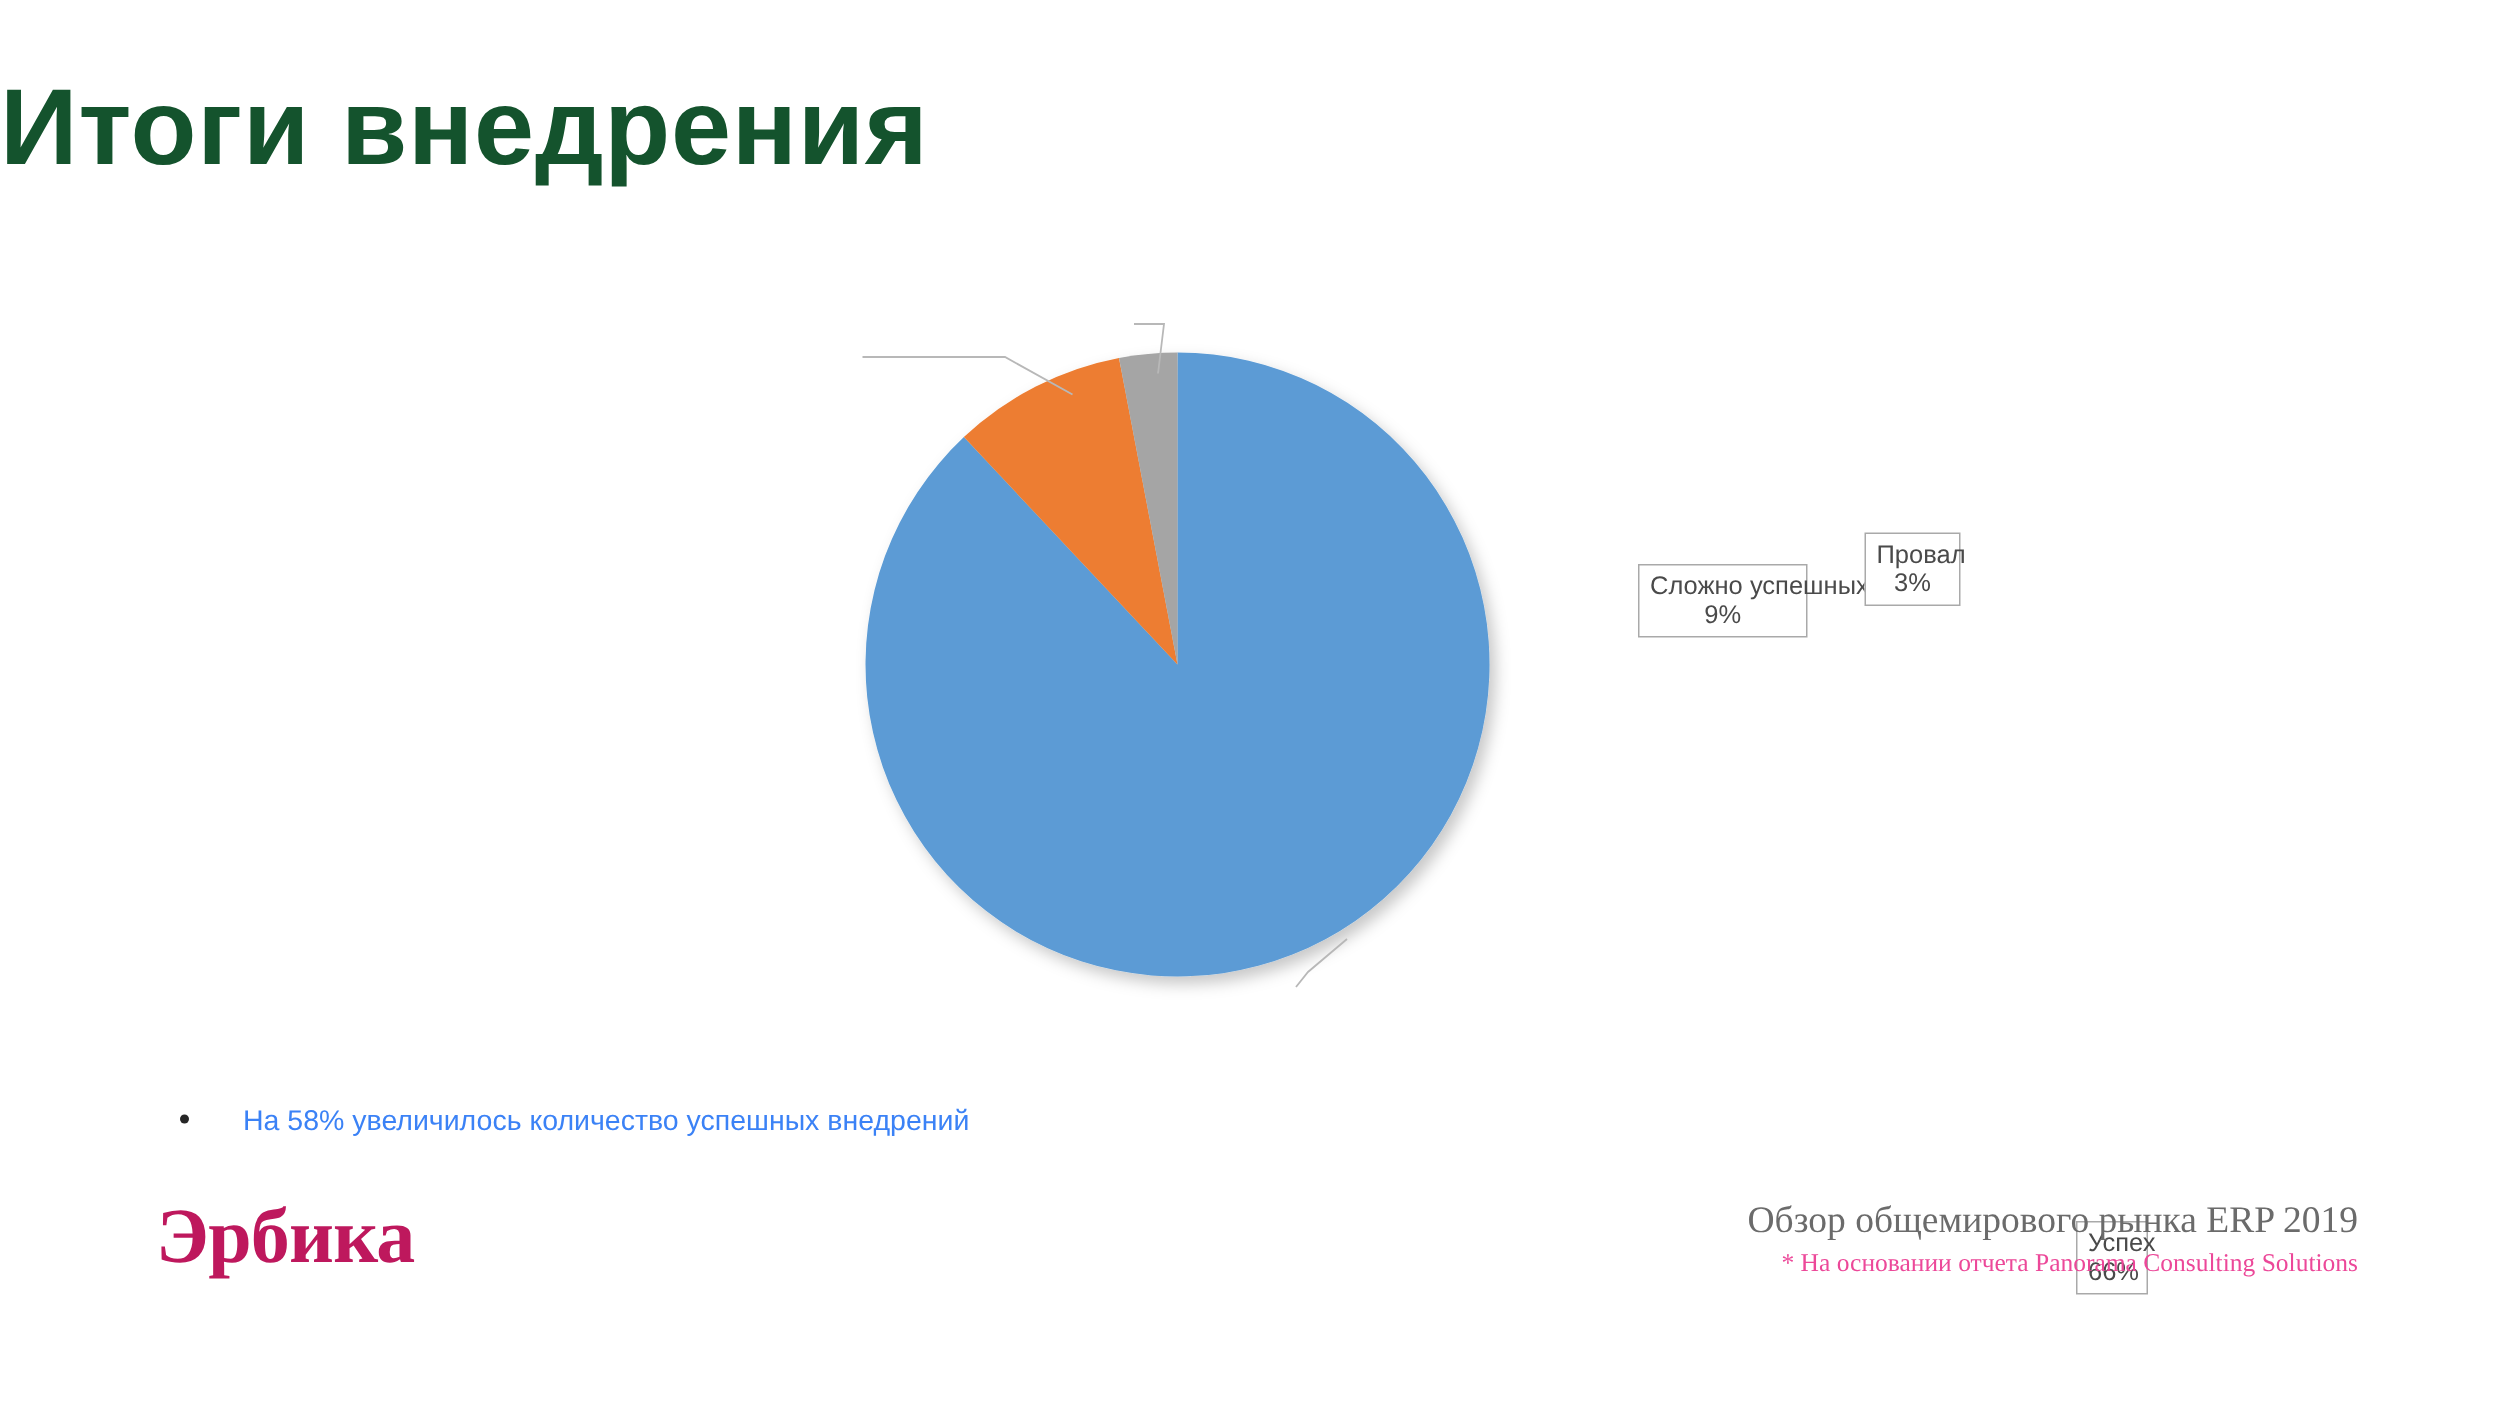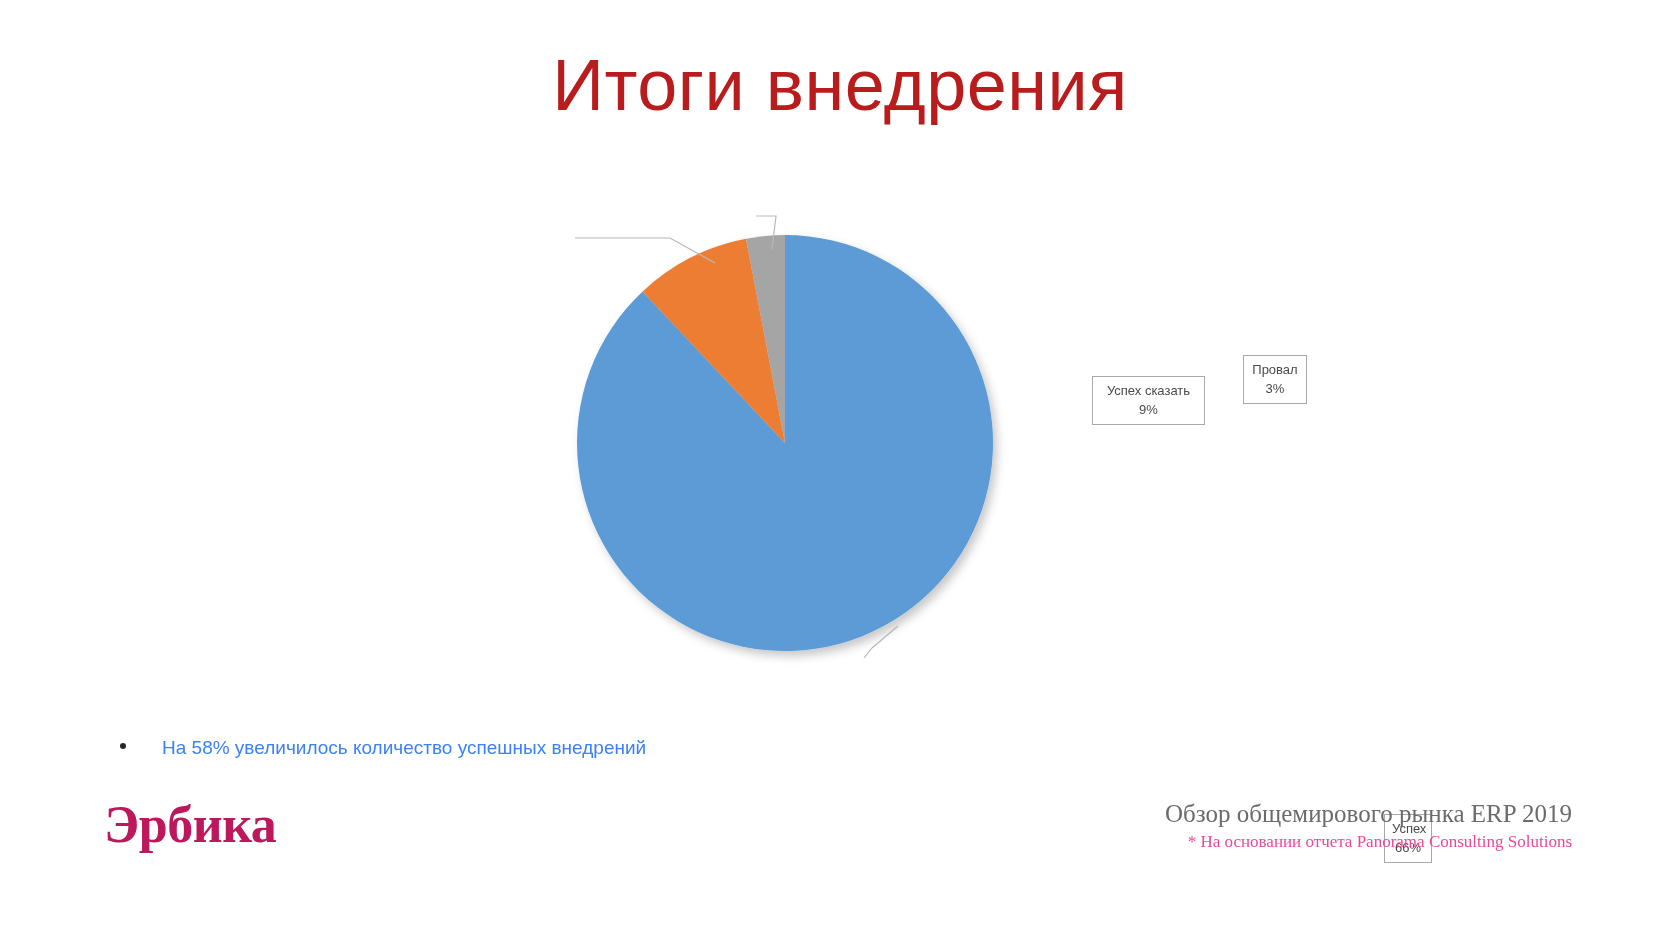--- a/index.html
+++ b/index.html
@@ -19,27 +19,27 @@
     background: #ffffff;
     overflow: hidden;
   }
 
   
   #slide-title {
     position: absolute;
     left: 0;
     top: 46px;
     width: 1680px;
-    text-align: center;
+    text-align: left;
     font-family: "Liberation Sans", sans-serif;
-    font-weight: 400;
+    font-weight: 700;
     font-size: 72px;
     line-height: 1.1;
     letter-spacing: 0.5px;
-    color: #b91c1c;
+    color: #14532d;
     white-space: nowrap;
   }
 
   
   #chart-area {
     position: absolute;
     left: 520px;
     top: 170px;
     width: 560px;
     height: 540px;
@@ -53,21 +53,21 @@
     overflow: visible;
   }
 
   
   .callout {
     position: absolute;
     box-sizing: border-box;
     background: #ffffff;
     border: 1px solid #a9a9a9;
     color: #4a4a4a;
-    font-size: 13px;
+    font-size: 17px;
     line-height: 19px;
     padding: 4px 7px 5px 7px;
     text-align: center;
     white-space: nowrap;
   }
   .callout .cl-name { display: block; }
   .callout .cl-value { display: block; }
 
   #callout-hard {
     left: 572px;
@@ -172,21 +172,21 @@
 
         <path fill="#A5A5A5" d="M 265 273 L 226.0 68.7 A 208 208 0 0 1 265.0 65.0 Z"></path>
       </g>
 
       <polyline points="55,68 150,68 195,93" fill="none" stroke="#b8b8b8" stroke-width="1.2"></polyline>
       <polyline points="236,46 256,46 252,79" fill="none" stroke="#b8b8b8" stroke-width="1.2"></polyline>
       <polyline points="378,456 352,478 344,488" fill="none" stroke="#b8b8b8" stroke-width="1.2"></polyline>
     </svg>
 
     <div class="callout" id="callout-hard">
-      <span class="cl-name">Успех сказать</span>
+      <span class="cl-name">Сложно успешных</span>
       <span class="cl-value">9%</span>
     </div>
 
     <div class="callout" id="callout-fail">
       <span class="cl-name">Провал</span>
       <span class="cl-value">3%</span>
     </div>
 
     <div class="callout" id="callout-success">
       <span class="cl-name">Успех</span>

